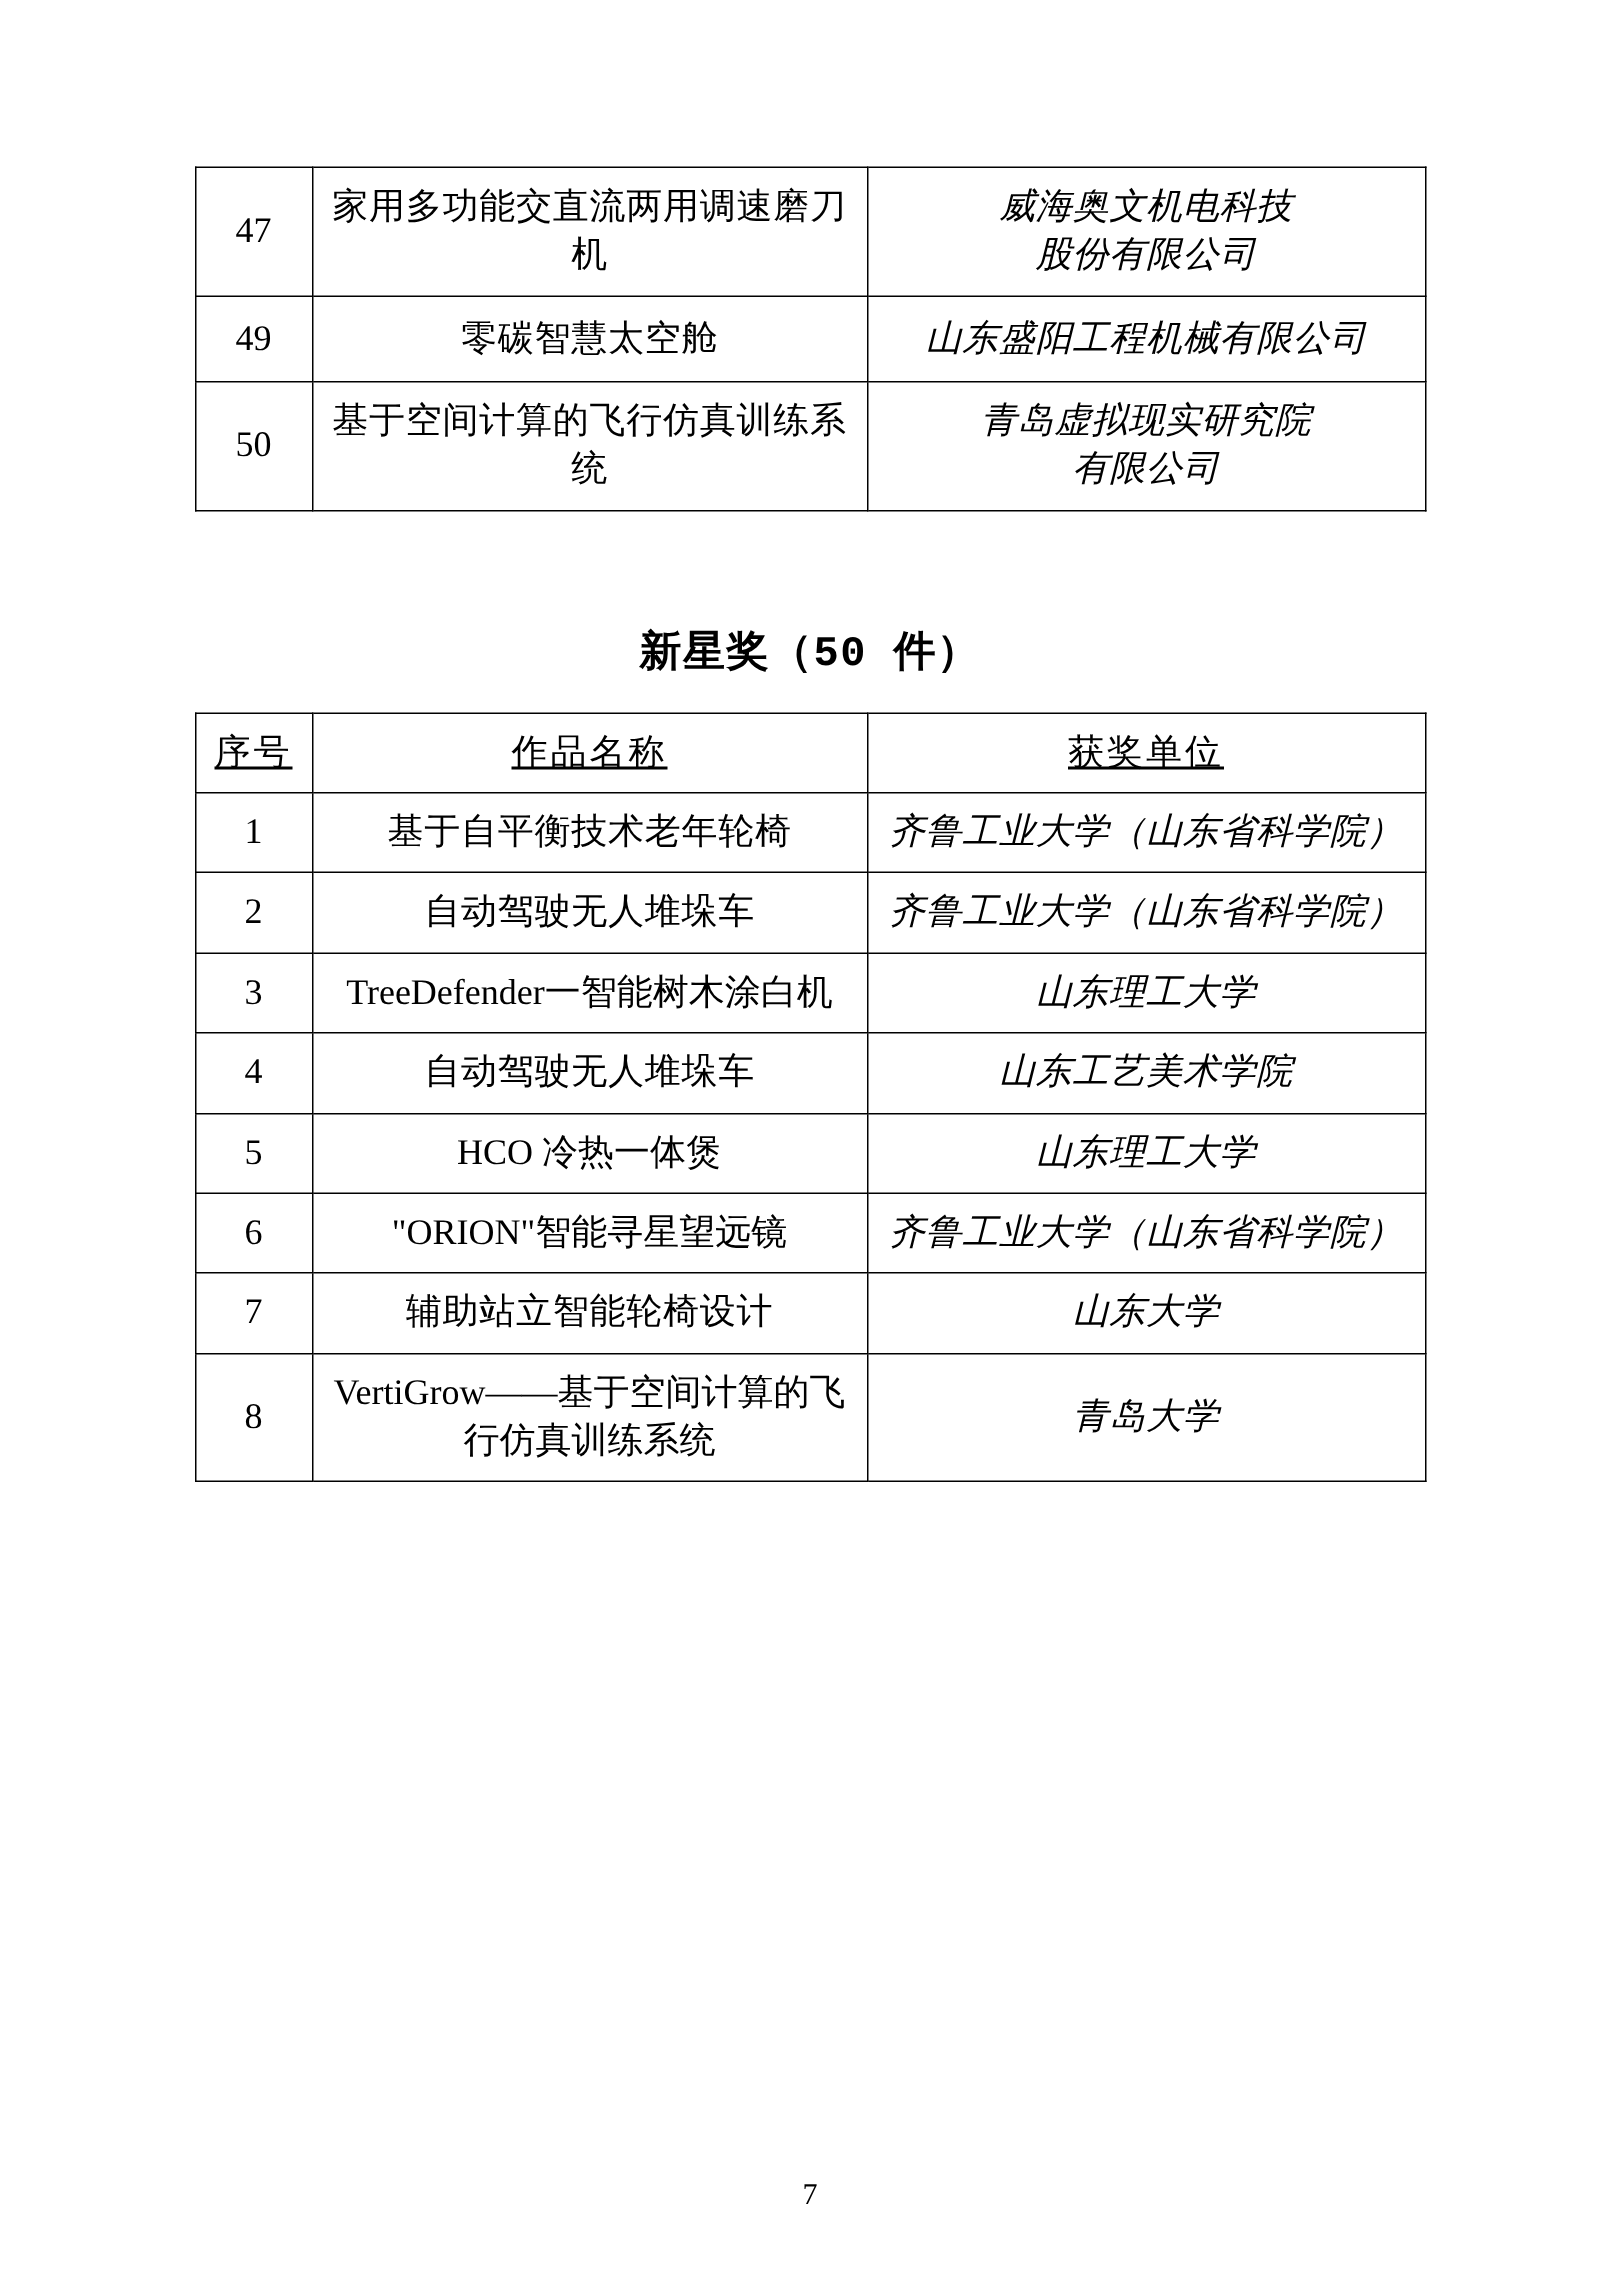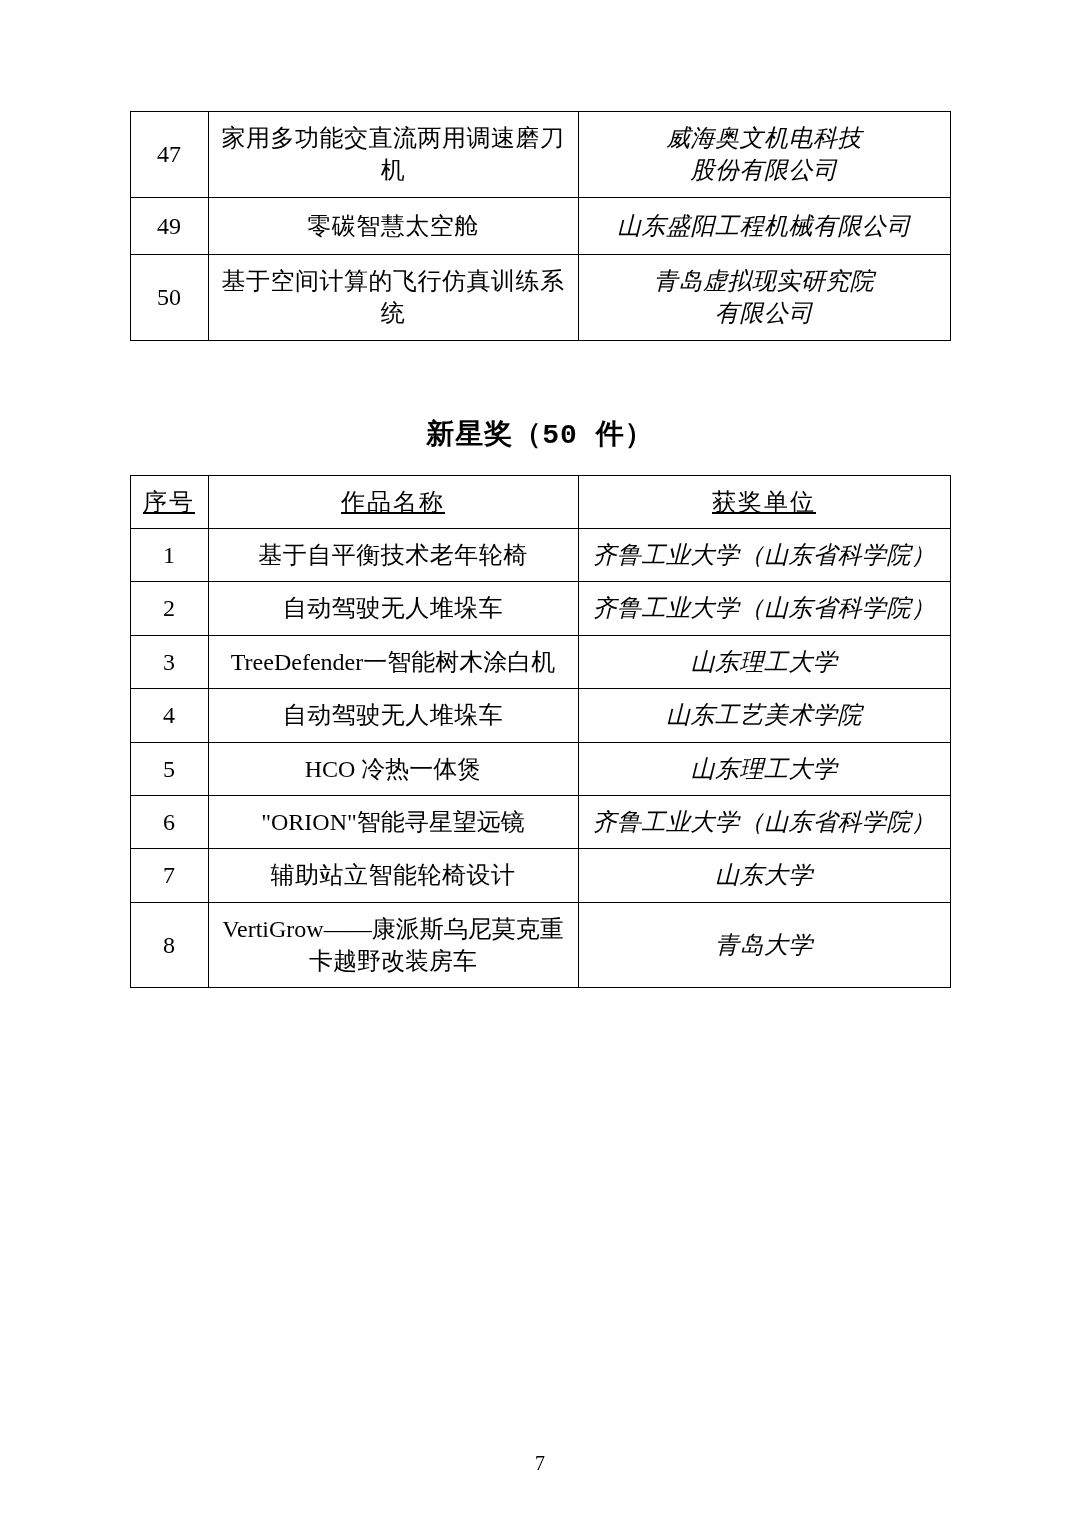--- a/index.html
+++ b/index.html
@@ -169,20 +169,20 @@
         <td class="cell-name latin">"ORION"智能寻星望远镜</td>
         <td class="cell-unit">齐鲁工业大学（山东省科学院）</td>
       </tr>
       <tr>
         <td class="cell-idx">7</td>
         <td class="cell-name">辅助站立智能轮椅设计</td>
         <td class="cell-unit">山东大学</td>
       </tr>
       <tr>
         <td class="cell-idx">8</td>
-        <td class="cell-name latin">VertiGrow——康派斯乌尼莫克重卡越野改装房车</td>
+        <td class="cell-name latin">VertiGrow——基于空间计算的飞行仿真训练系统</td>
         <td class="cell-unit">青岛大学</td>
       </tr>
     </tbody>
   </table>
 
   <div class="page-number">7</div>
 </div>
 
 </body></html>

